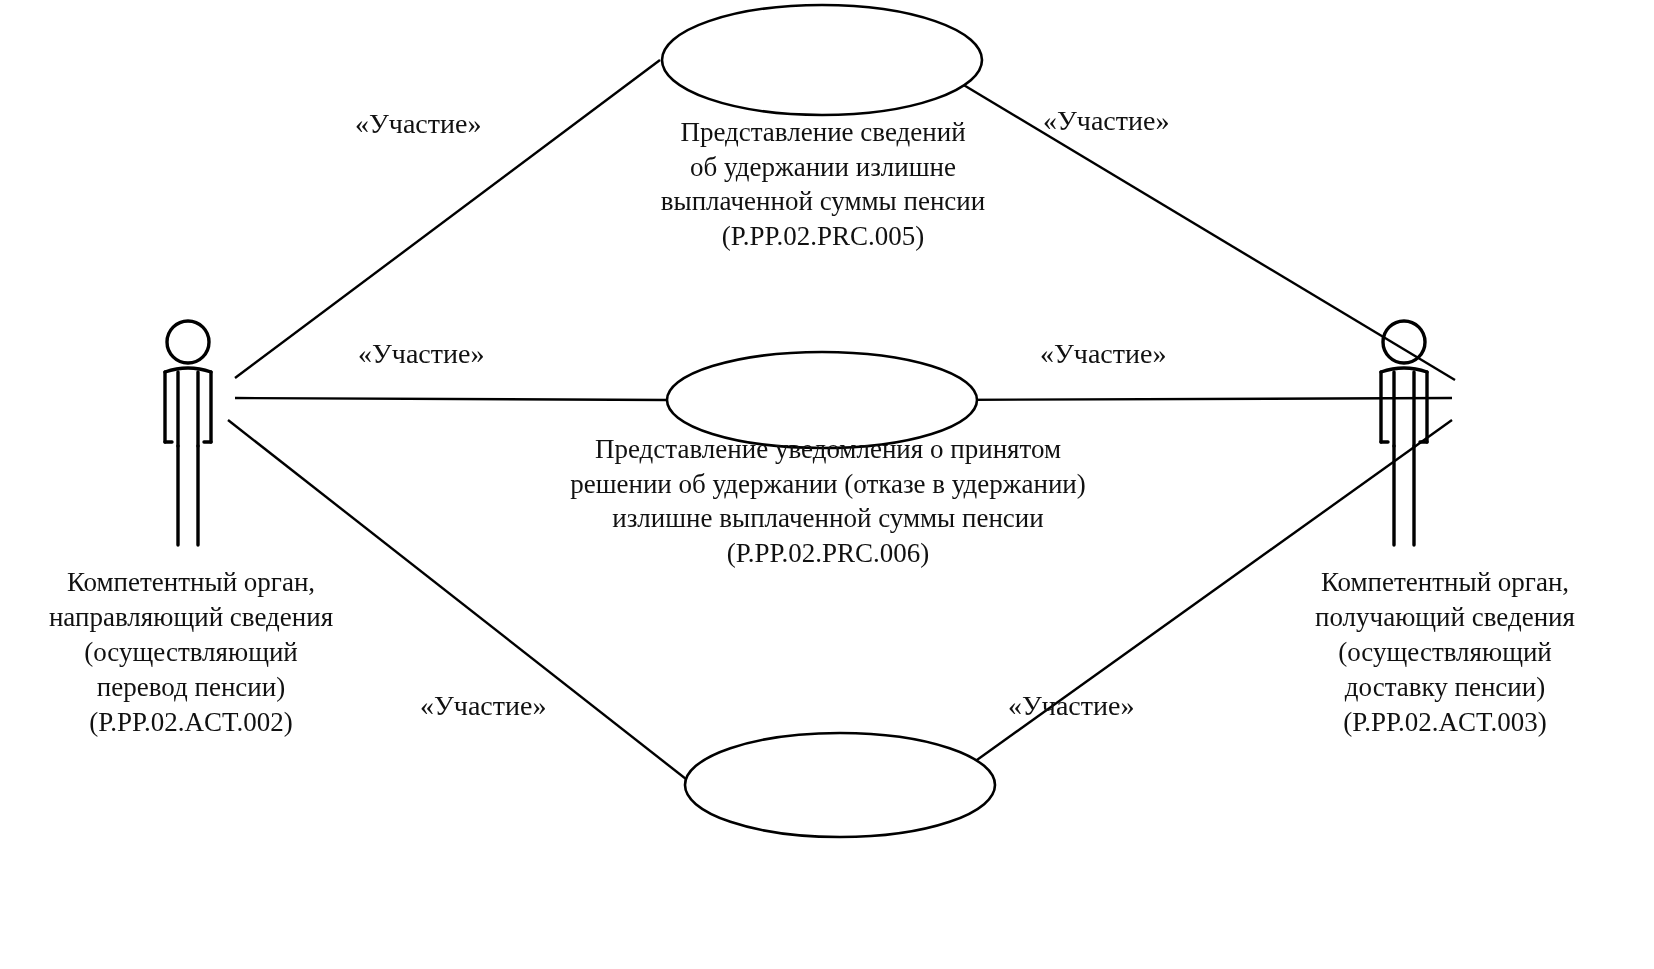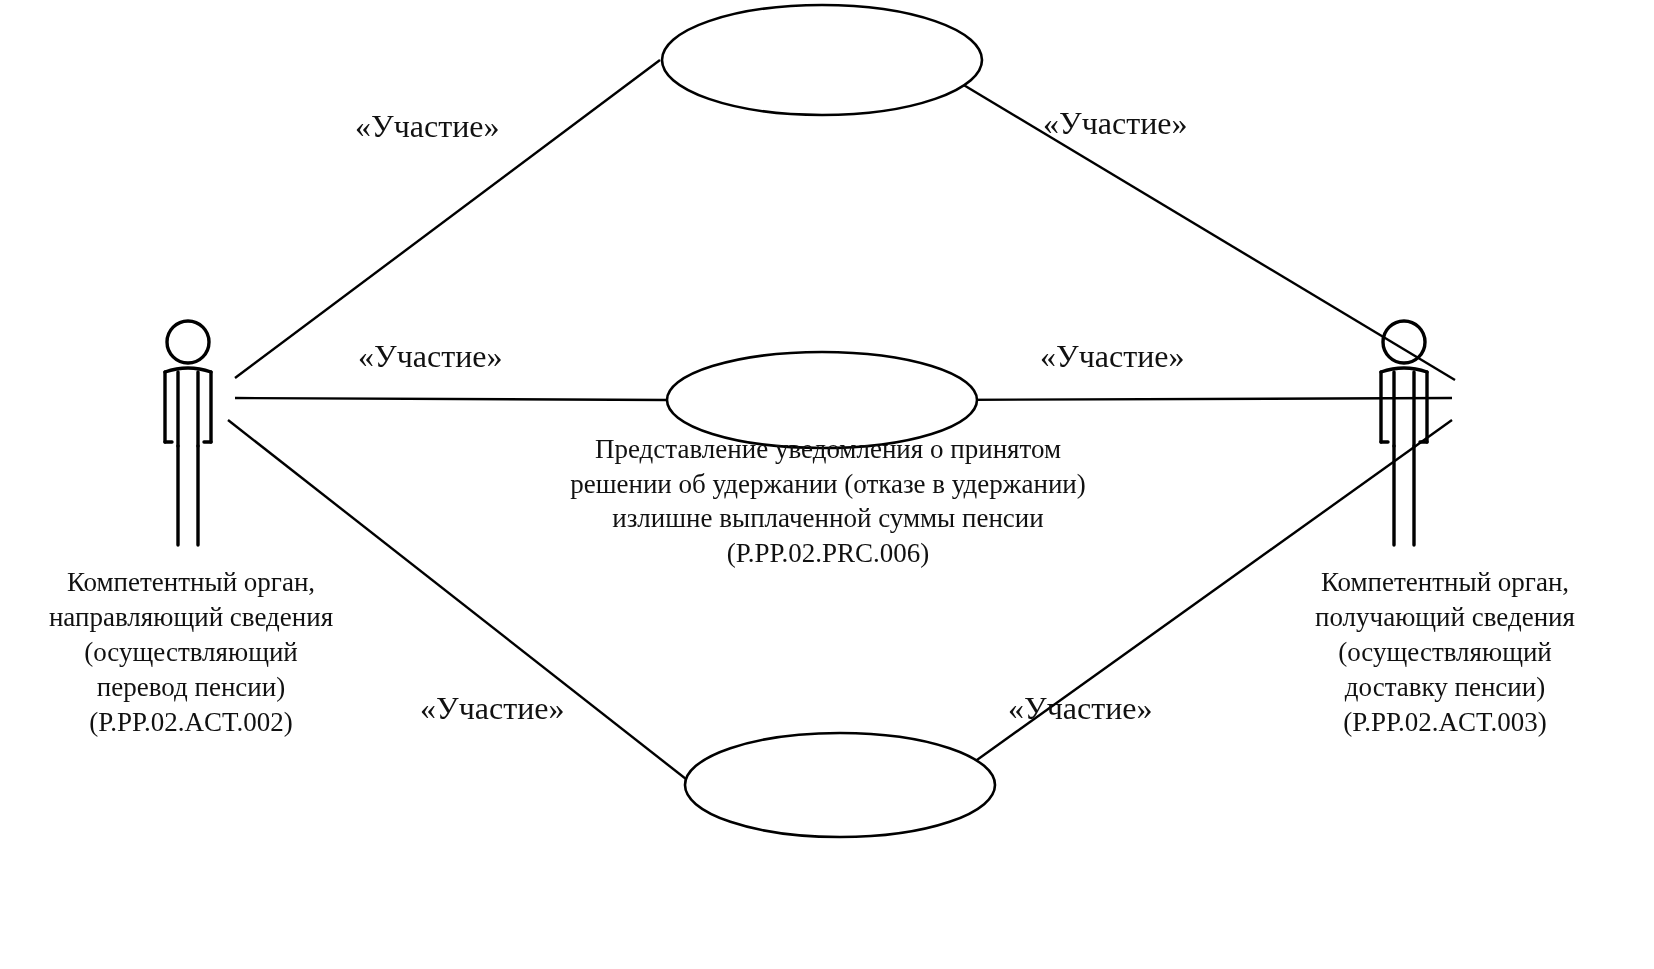--- a/index.html
+++ b/index.html
@@ -27,21 +27,21 @@
   }
   .node-text {
     position: absolute;
     text-align: center;
     line-height: 1.28;
     font-size: 27px;
     white-space: pre-line;
   }
   .edge-label {
     position: absolute;
-    font-size: 32px;
+    font-size: 28px;
     text-align: left;
     white-space: nowrap;
   }
   .actor-label {
     position: absolute;
     text-align: center;
     font-size: 27px;
     line-height: 1.3;
     white-space: pre-line;
   }
@@ -76,20 +76,24 @@
     <g fill="none" stroke="#000000" stroke-width="3.4" stroke-linecap="round" stroke-linejoin="round">
       <circle cx="1404" cy="342" r="21"></circle>
       <path d="M 1381 372 L 1381 442 M 1427 372 L 1427 442"></path>
       <path d="M 1381 372 Q 1404 364 1427 372"></path>
       <path d="M 1394 372 L 1394 446 M 1414 372 L 1414 446"></path>
       <path d="M 1394 446 L 1394 545 M 1414 446 L 1414 545"></path>
       <path d="M 1381 442 L 1388 442 M 1420 442 L 1427 442"></path>
     </g>
   </svg>
 
+  <div class="node-text" style="left:588px; top:115px; width:470px;">Представление сведений
+об удержании излишне
+выплаченной суммы пенсии
+(P.PP.02.PRC.005)</div>
 
   <div class="node-text" style="left:468px; top:432px; width:720px;">Представление уведомления о принятом
 решении об удержании (отказе в удержании)
 излишне выплаченной суммы пенсии
 (P.PP.02.PRC.006)</div>
 
 
   <div class="actor-label" style="left:6px; top:565px; width:370px;">Компетентный орган,
 направляющий сведения
 (осуществляющий

